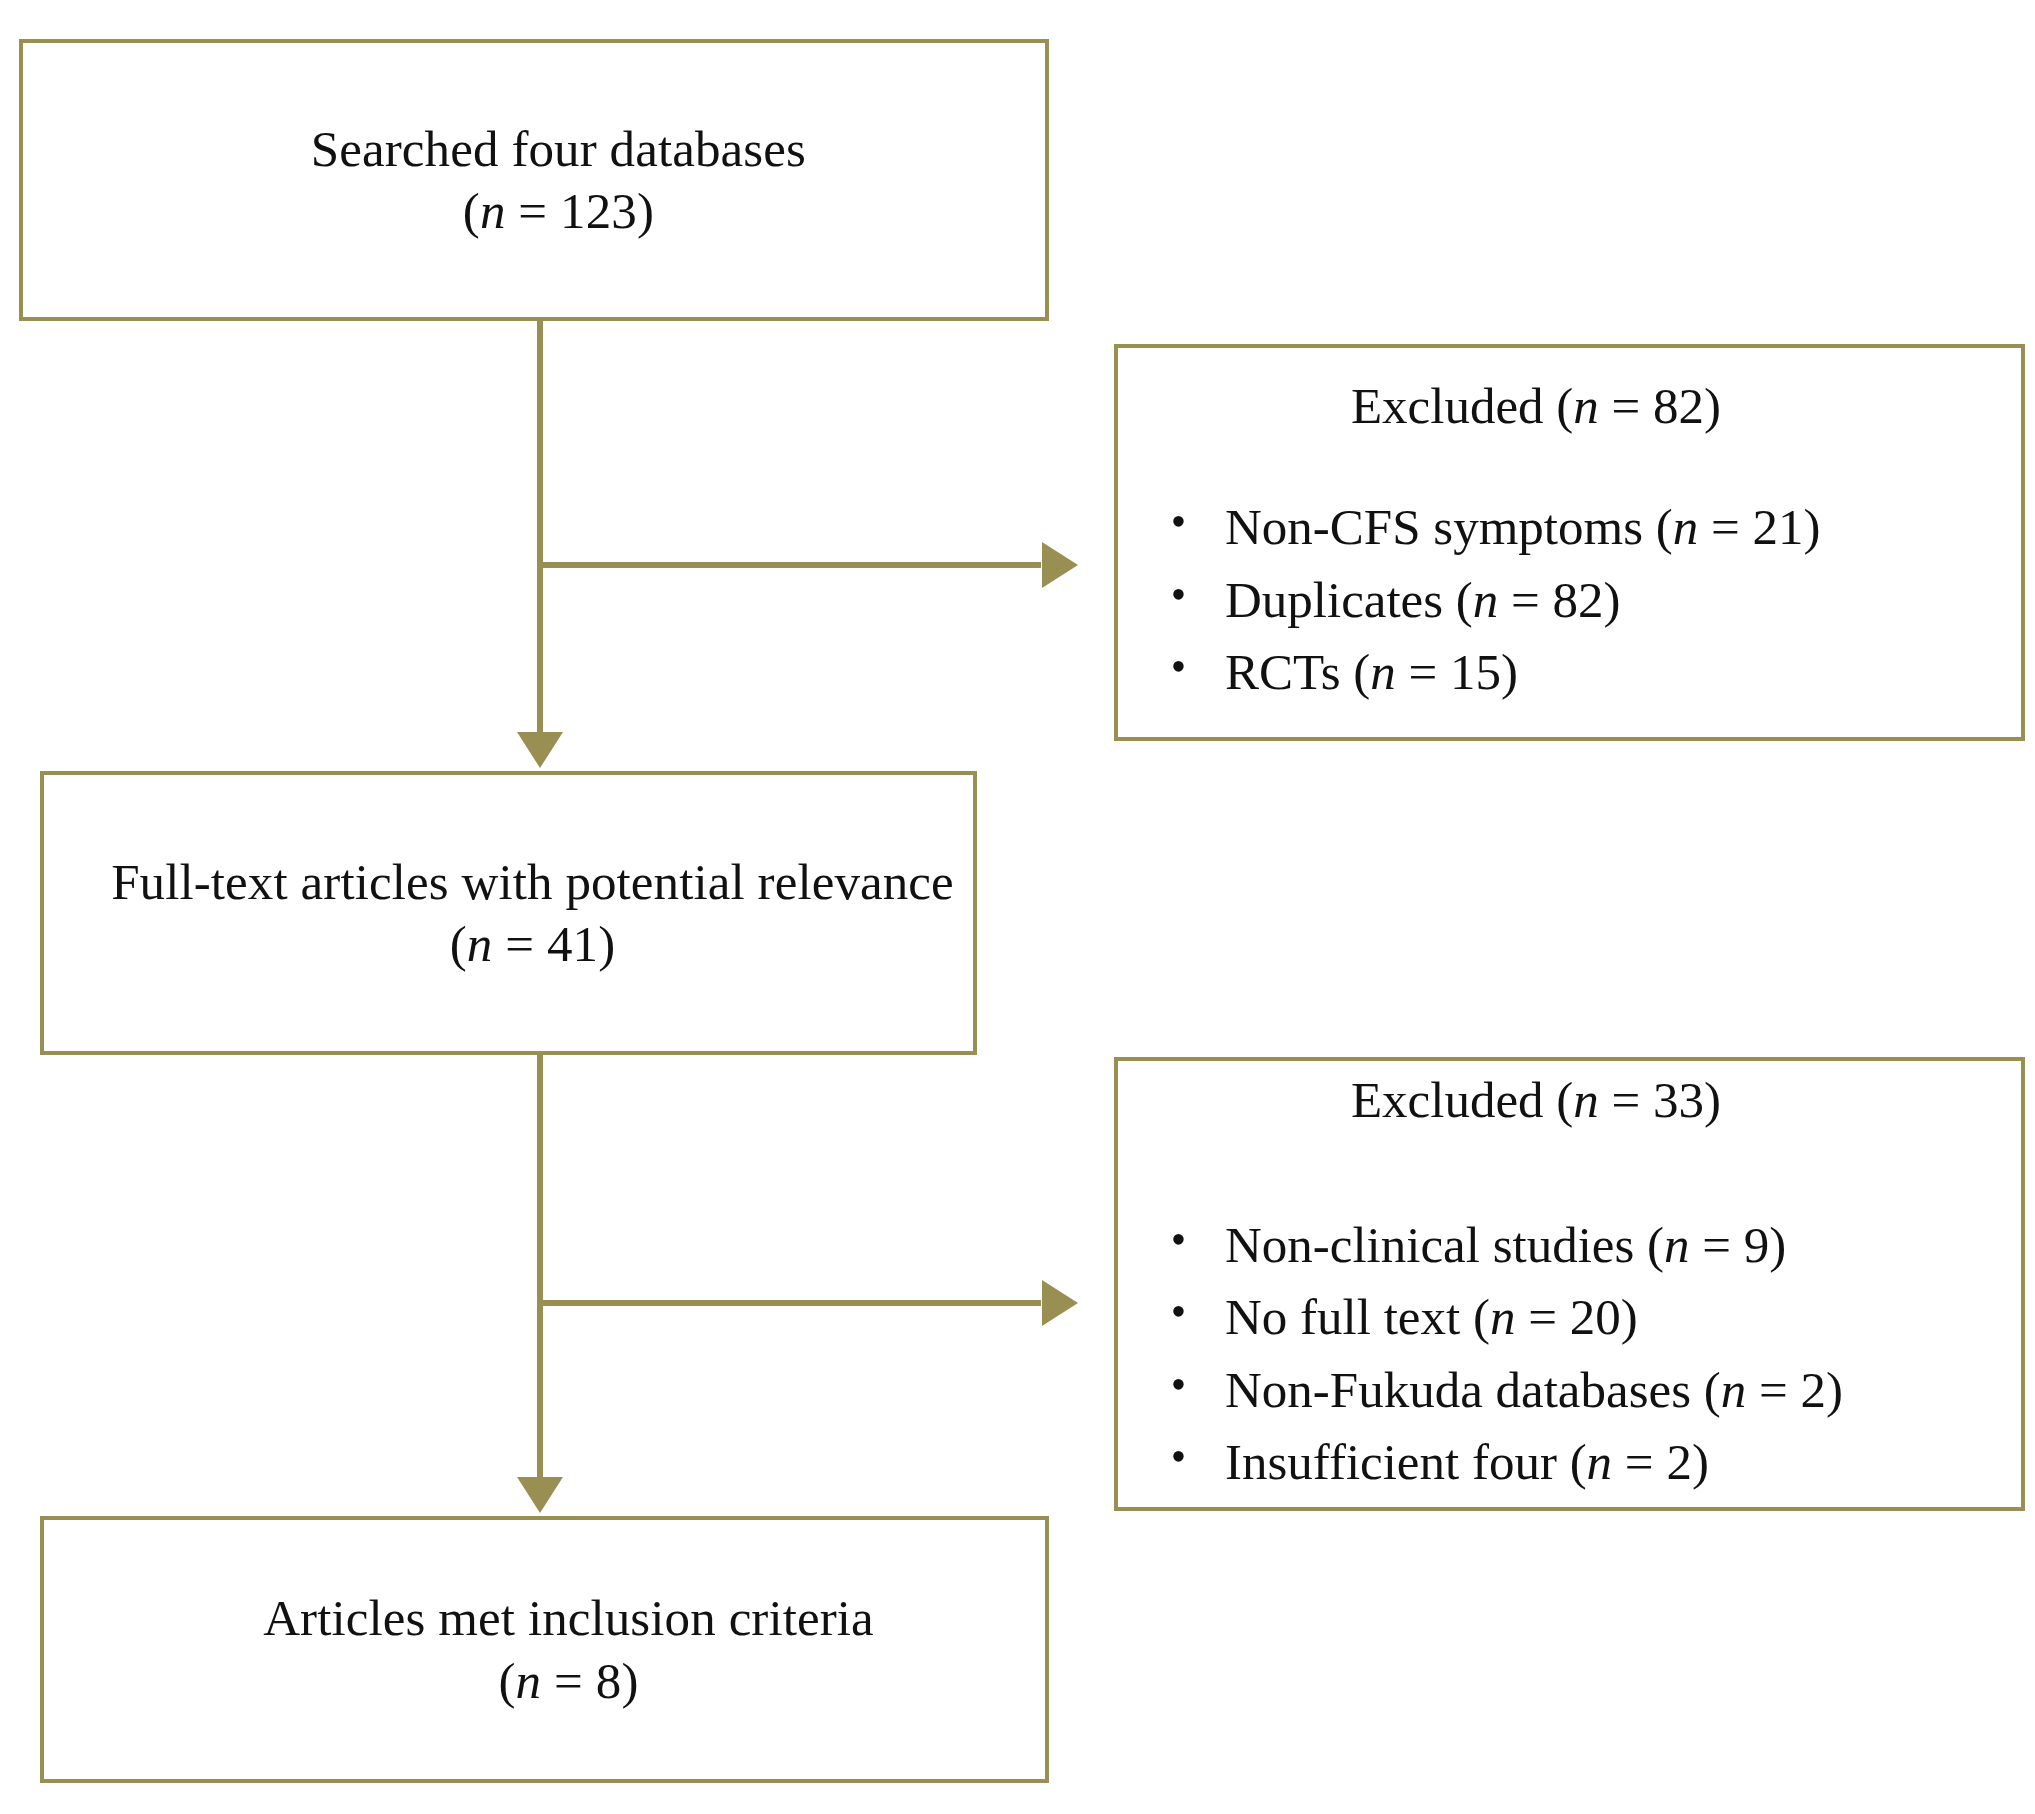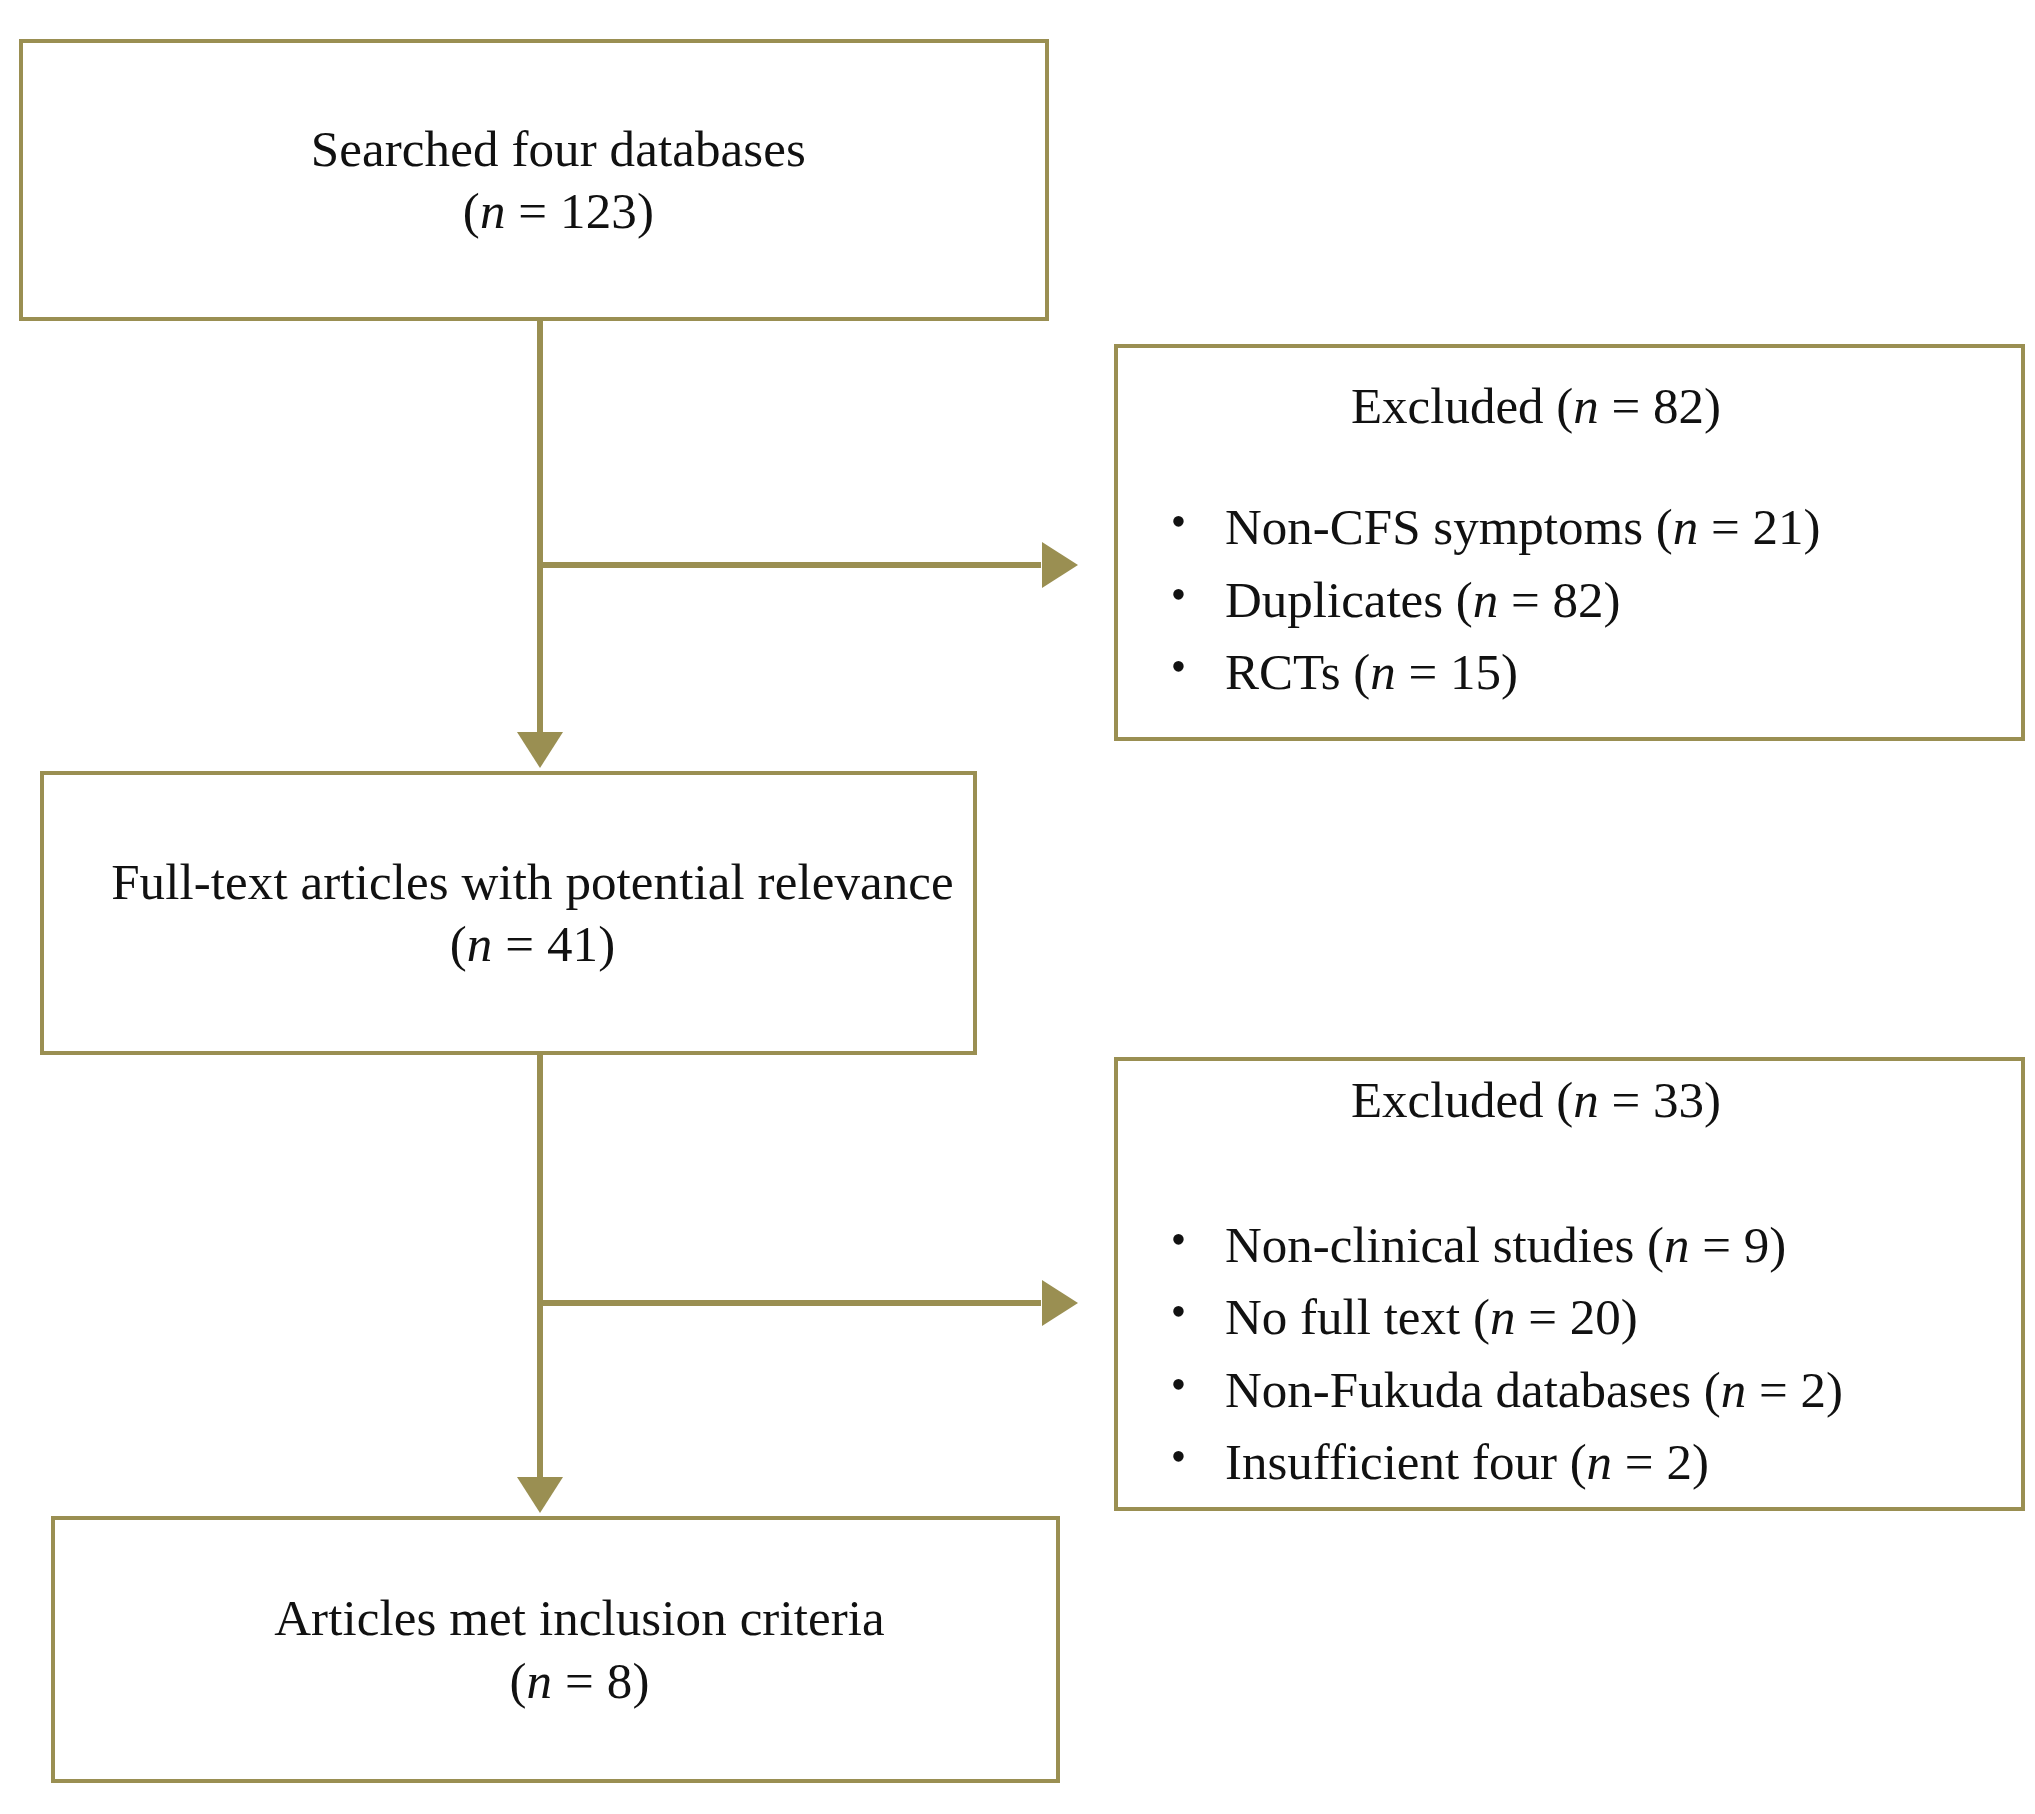--- a/index.html
+++ b/index.html
@@ -155,21 +155,21 @@
       </li>
       <li>
         <span class="bullet">•</span><span>Non-Fukuda databases </span><span>(</span><span class="ital">n</span><span> = </span><span>2</span><span>)</span>
       </li>
       <li>
         <span class="bullet">•</span><span>Insufficient four </span><span>(</span><span class="ital">n</span><span> = </span><span>2</span><span>)</span>
       </li>
     </ul>
   </div>
 
-  <div class="flow-box box-main" style="left:51px; top:1516px; width:1009px; height:267px;">
+  <div class="flow-box box-main" style="left:40px; top:1516px; width:1009px; height:267px;">
     <div class="box-line box-title-center">Articles met inclusion criteria</div>
     <div class="box-line box-title-center">
       <span>(</span><span class="ital">n</span><span> = </span><span>8</span><span>)</span>
     </div>
   </div>
 
   <div class="conn conn-v" style="left:537px; top:321px; height:416px;"></div>
   <div class="arrow-down" style="left:517px; top:732px;"></div>
 
   <div class="conn conn-h" style="left:537px; top:562px; width:504px;"></div>

